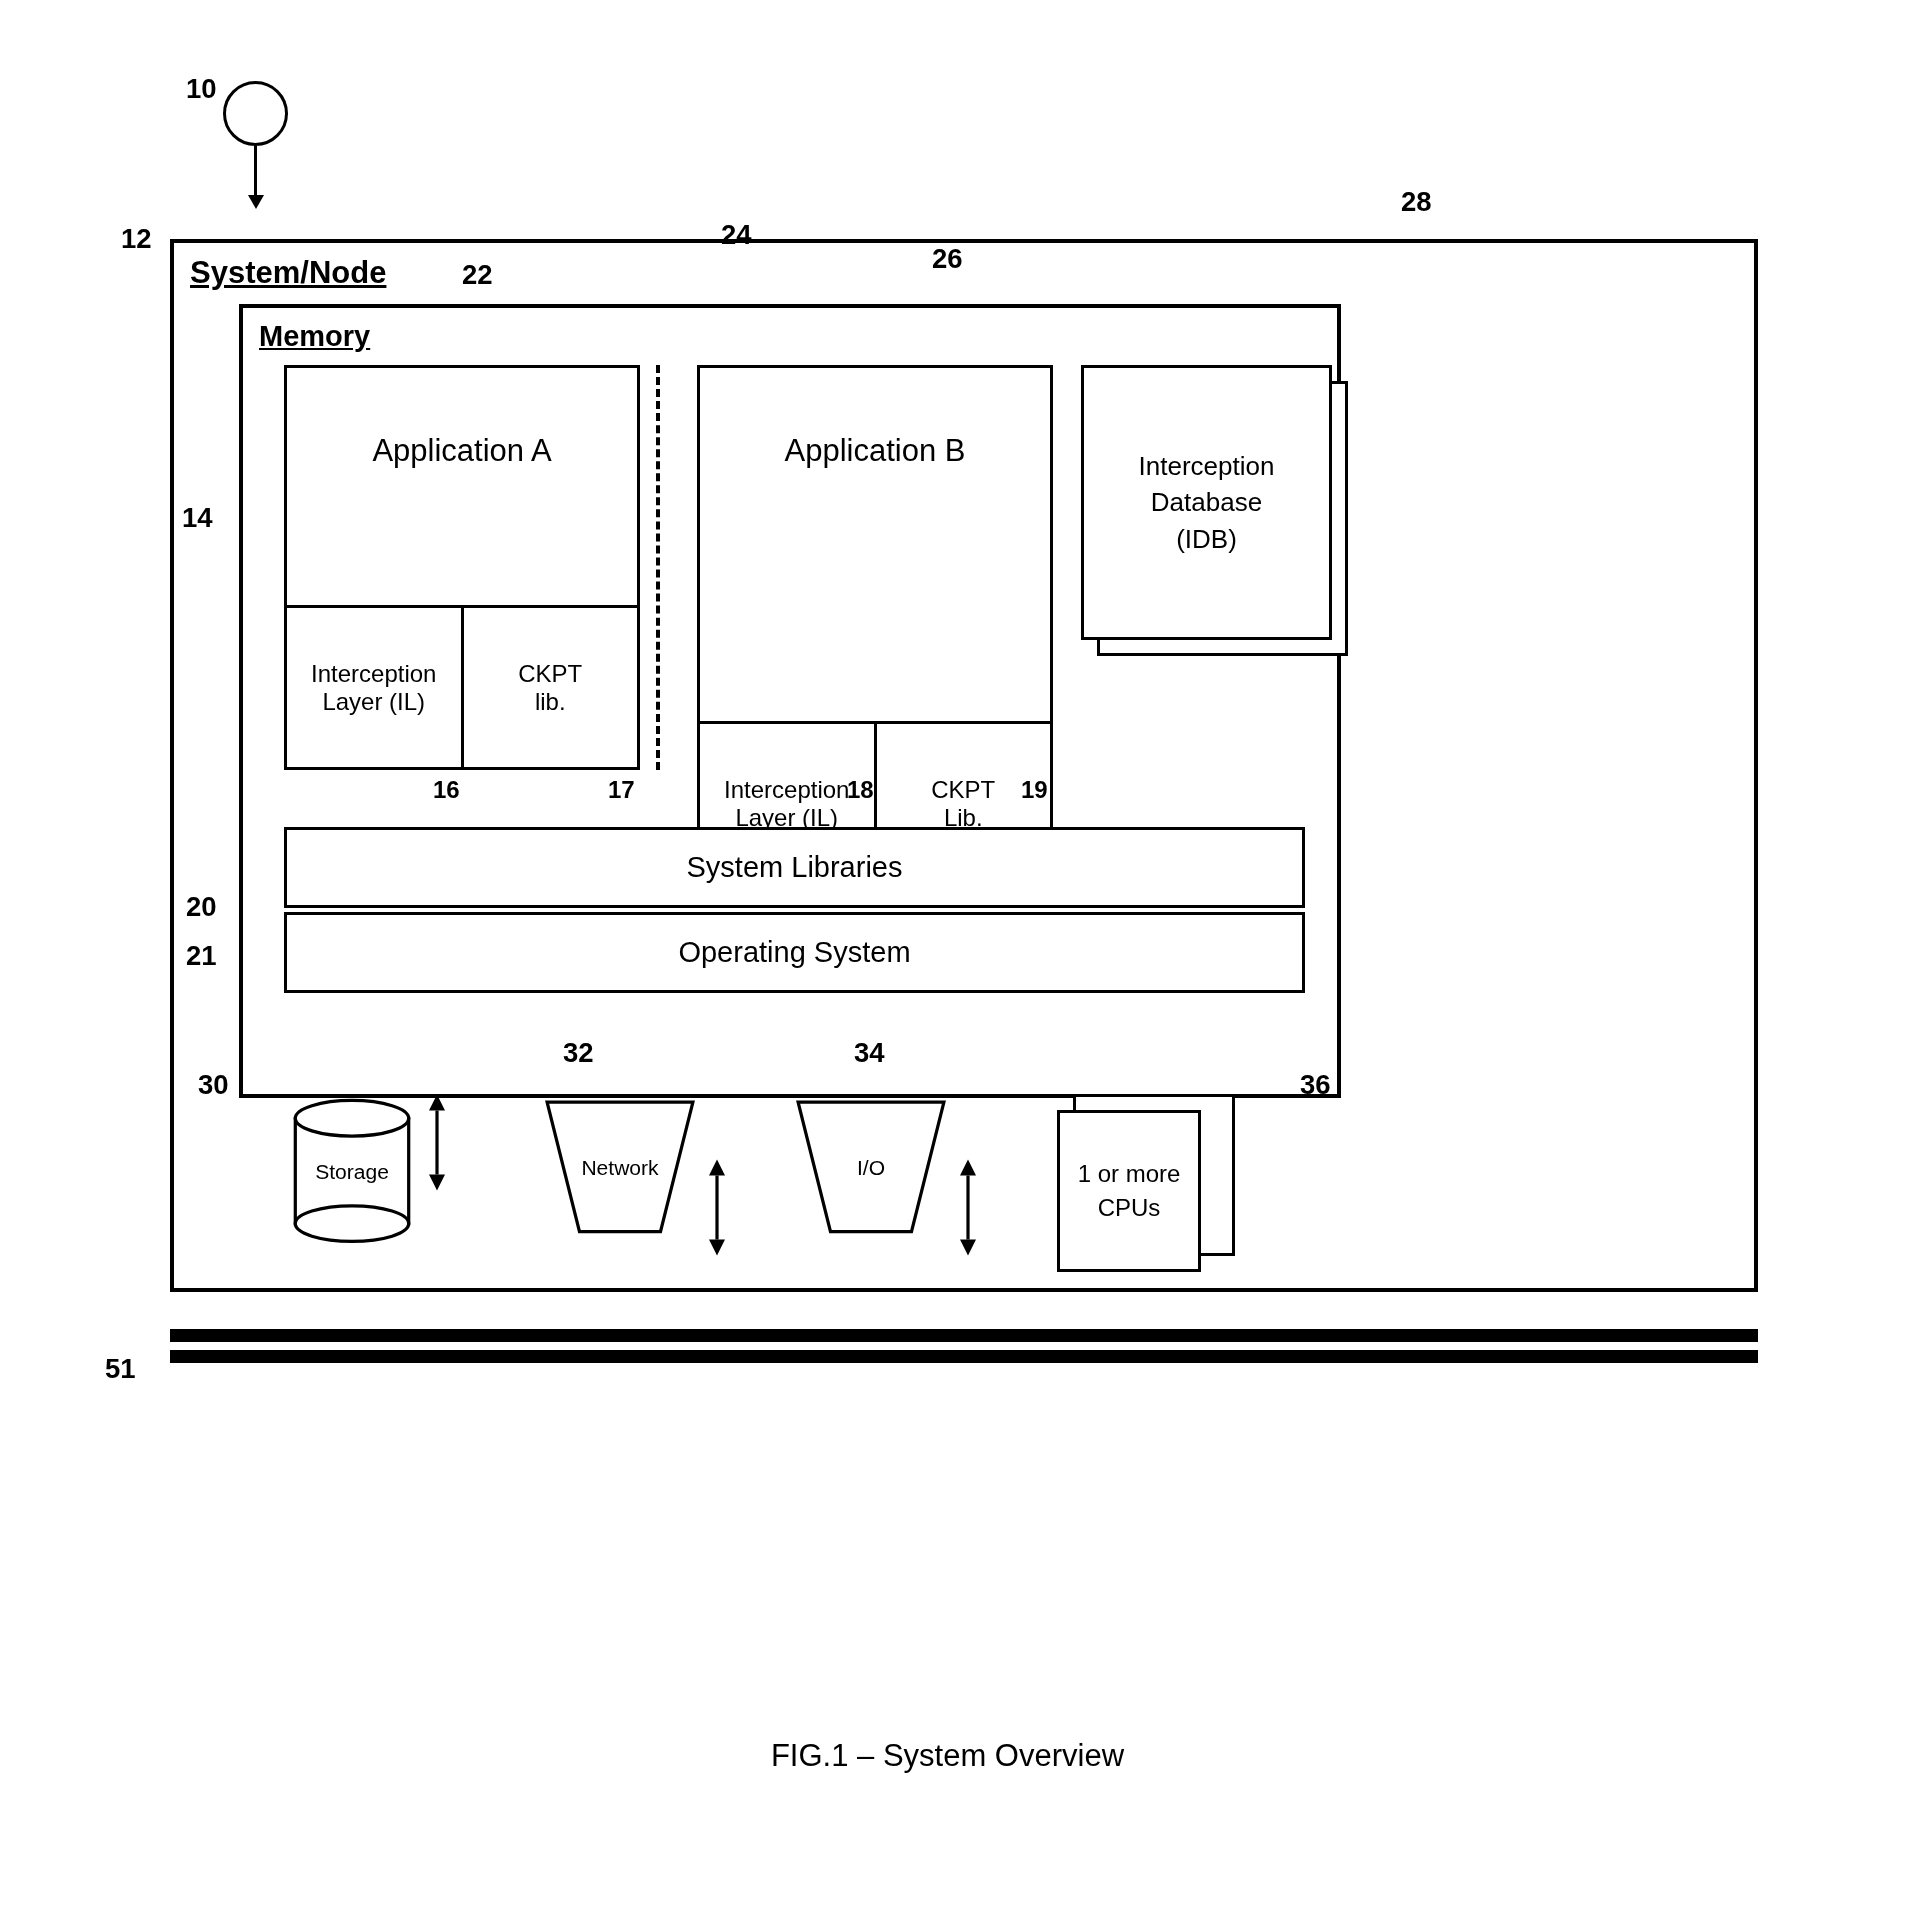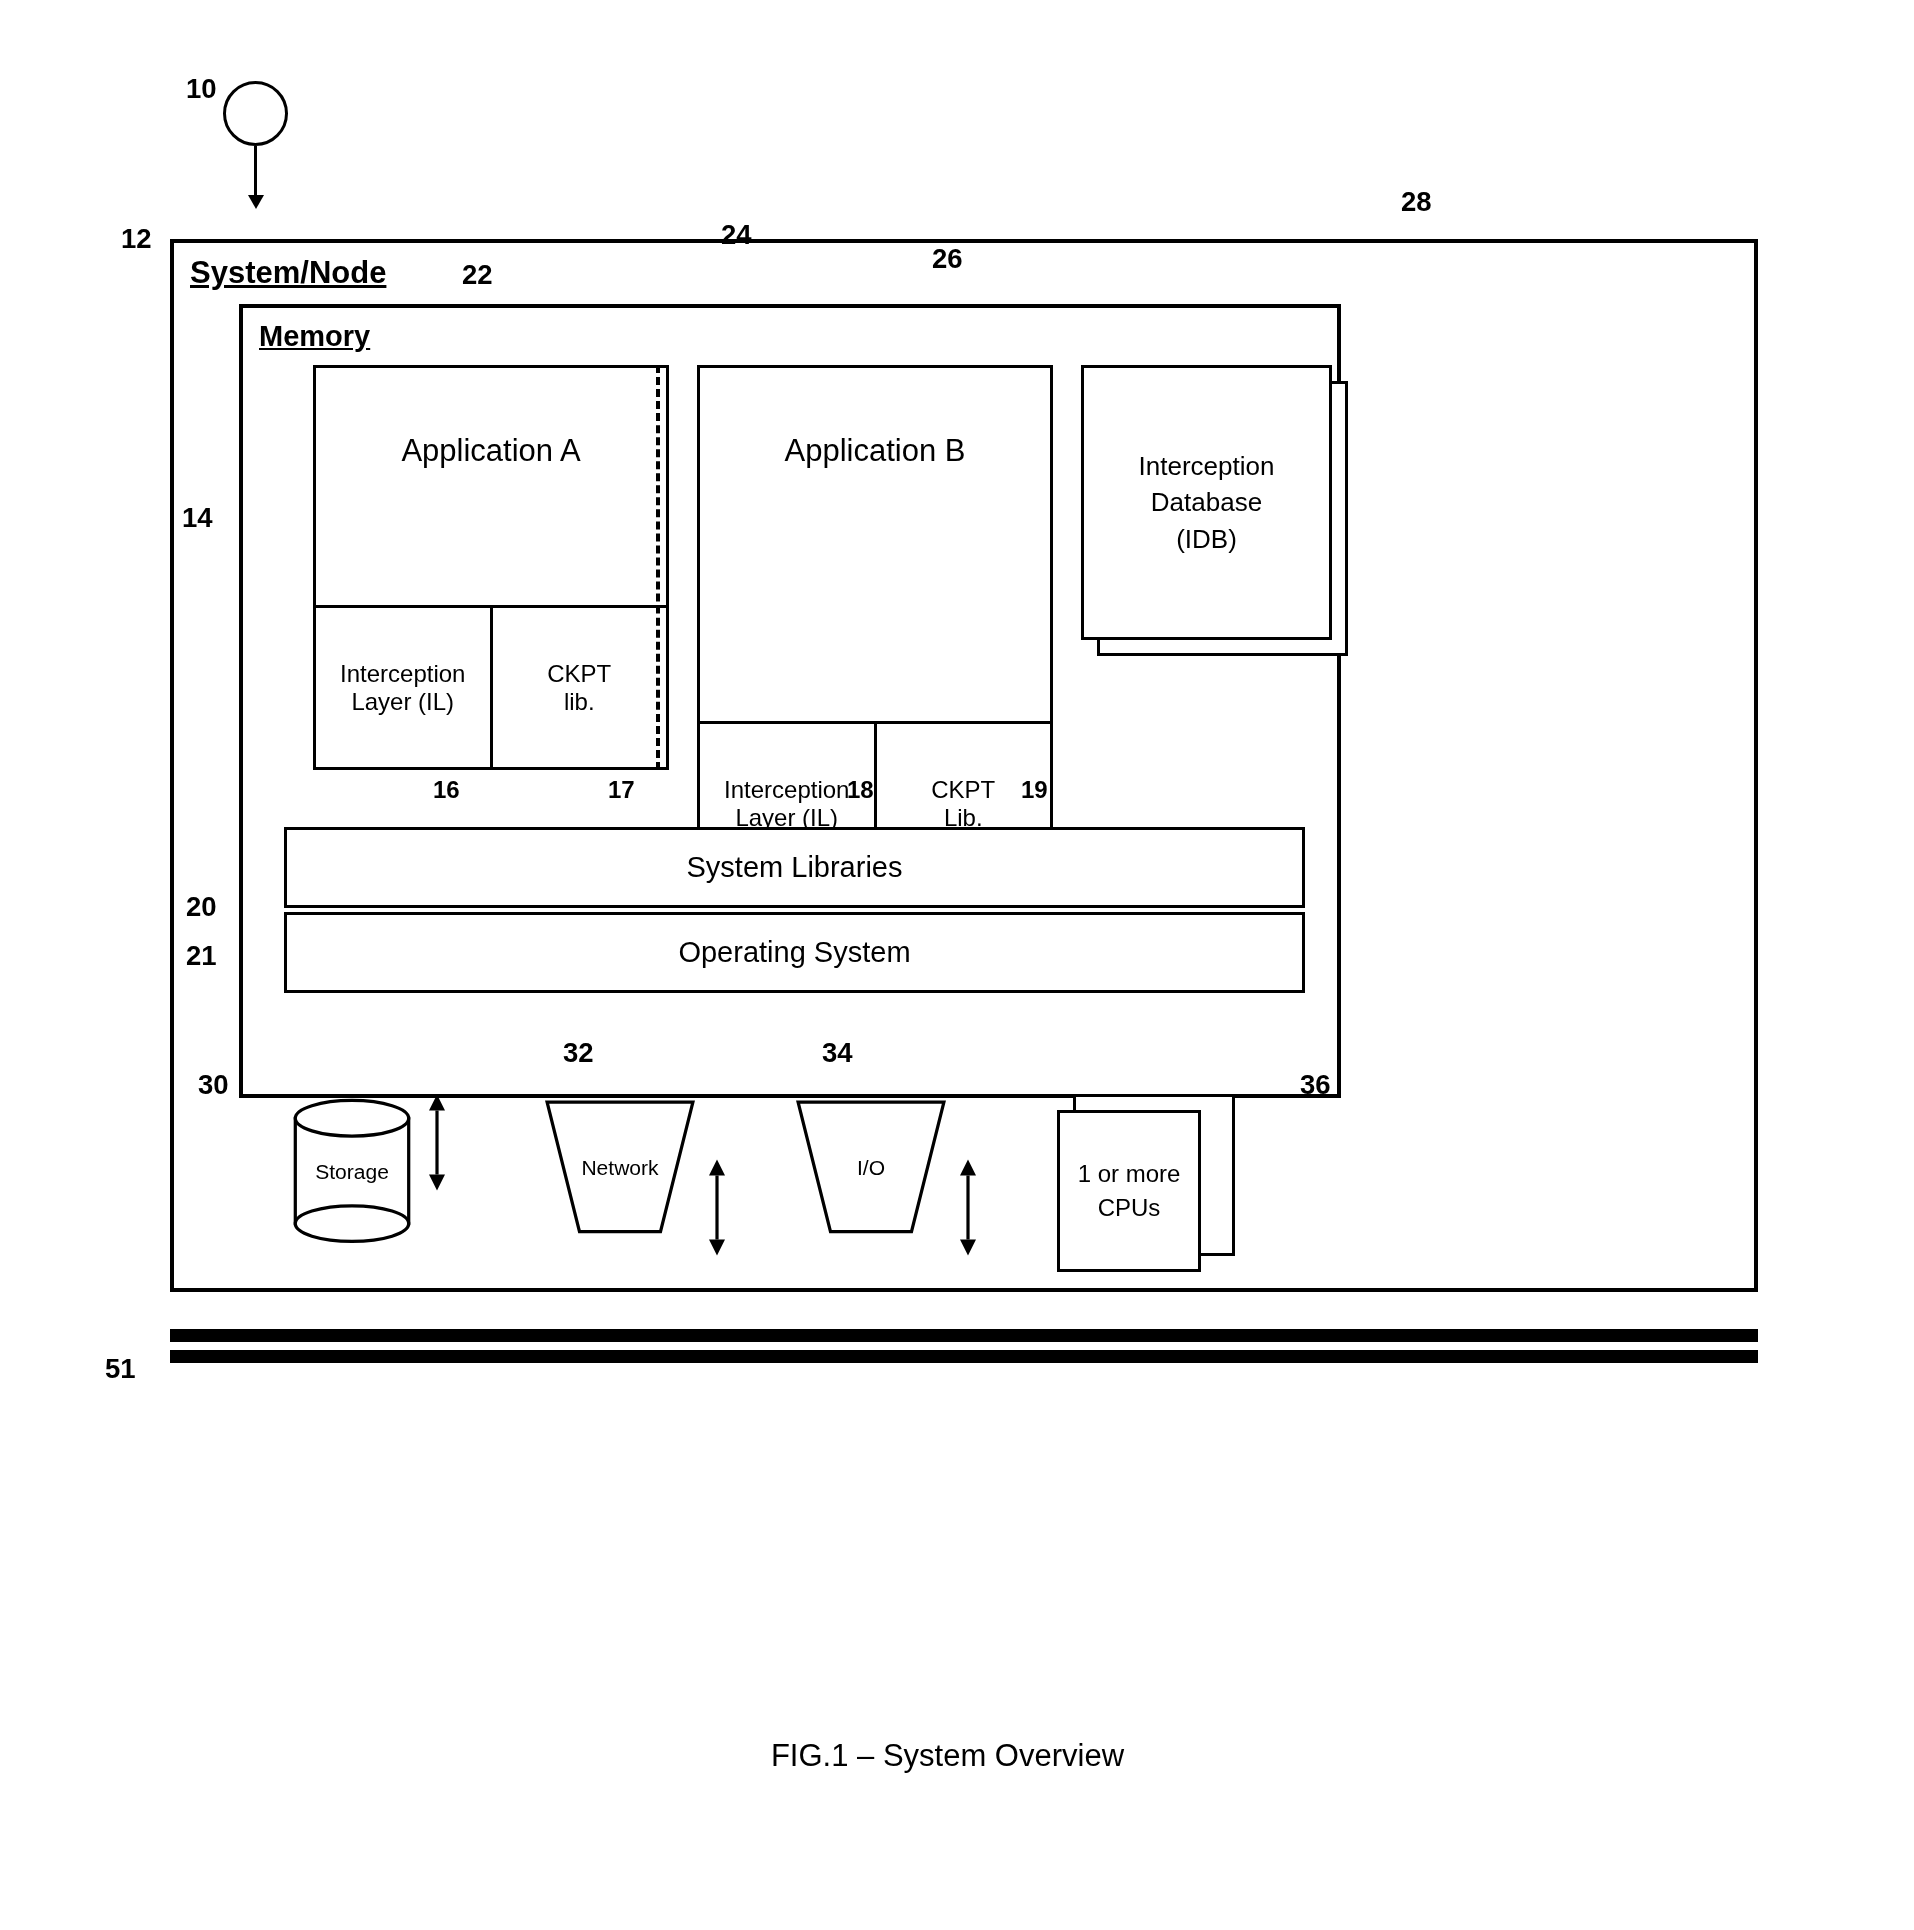--- a/index.html
+++ b/index.html
@@ -116,21 +116,20 @@
 
     
     .app-a-box {
       position: absolute;
       top: 57px;
       left: 41px;
       width: 356px;
       height: 405px;
       border: 3.2px solid #000;
       background: #fff;
-      margin-left: 29px;
     }
     .app-a-label {
       position: absolute;
       top: 65px;
       left: 50%;
       transform: translateX(-50%);
       font-size: 31px;
       text-align: center;
       white-space: nowrap;
     }
@@ -408,21 +407,21 @@
 
     
     .io-group {
       position: absolute;
       top: 851px;
       left: 616px;
     }
     .label-34 {
       position: absolute;
       top: 794px;
-      left: 648px;
+      left: 680px;
       font-size: 27.5px;
       font-weight: bold;
     }
 
     
     .cpu-group {
       position: absolute;
       top: 851px;
       left: 883px;
     }

